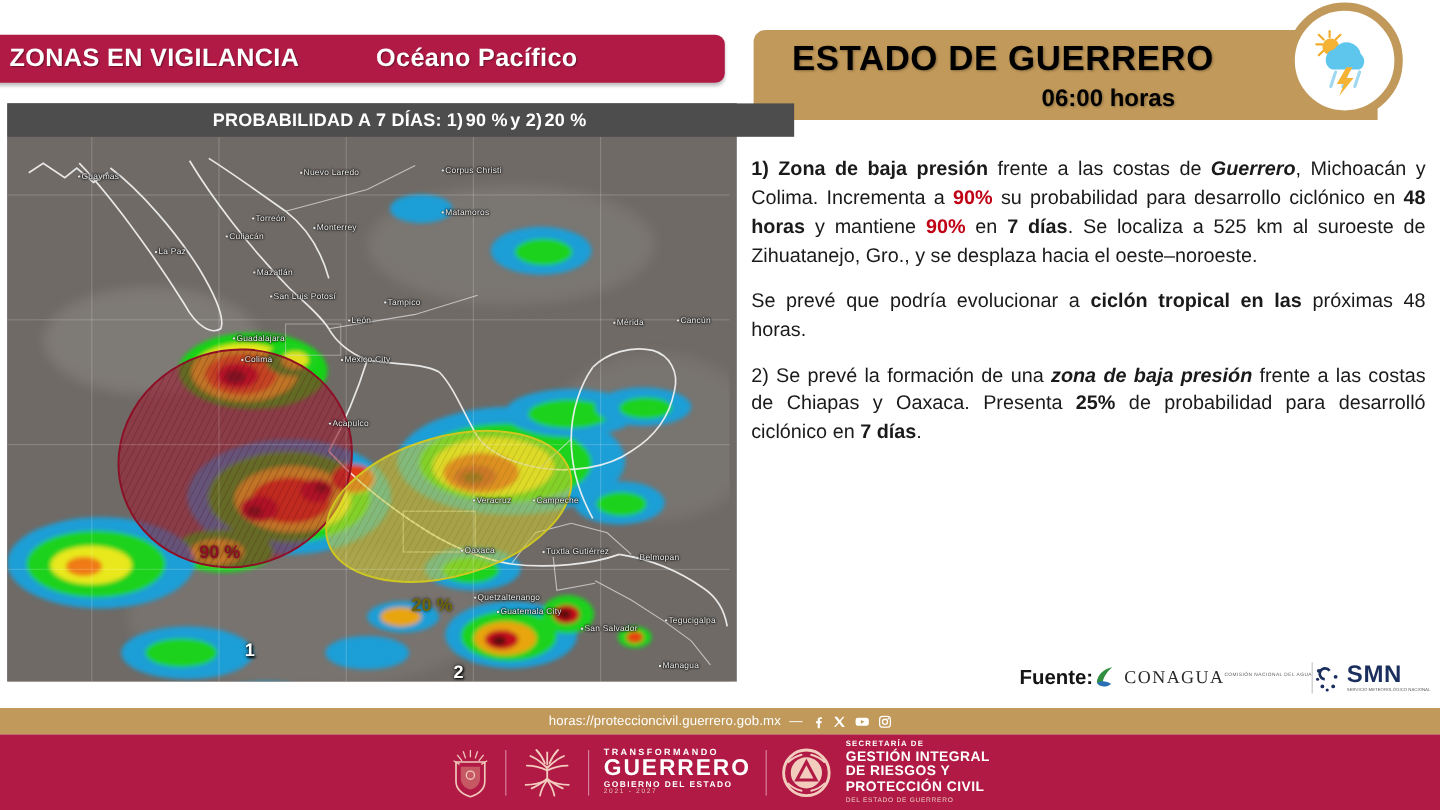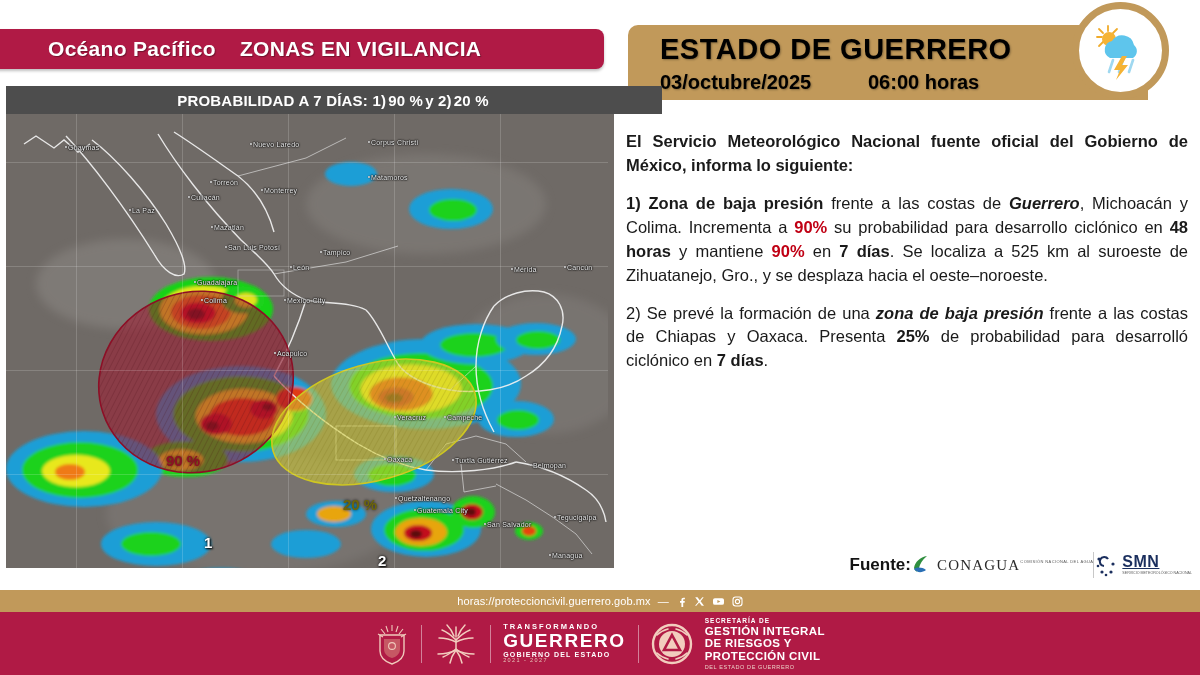--- a/index.html
+++ b/index.html
@@ -106,21 +106,21 @@
     position:absolute;right:8px;top:548px;height:34px;
     display:flex;align-items:center;gap:0;
   }
   #source-label{font-size:17px;font-weight:bold;color:#141414;}
   .logo-conagua,.logo-smn{display:flex;align-items:center;gap:4px;}
   .logo-conagua .wt{display:flex;flex-direction:row;line-height:1;}
   .lg-main{font-size:15px;letter-spacing:1.2px;color:#2b2b2b;font-family:"Liberation Serif",serif;}
   .lg-sub{font-size:4px;letter-spacing:.4px;color:#5a5a5a;margin-top:2px;}
   .src-div{width:1px;height:26px;background:#c8c8c8;}
   .smn-txt{display:flex;flex-direction:column;line-height:1;}
-  .smn-main{font-size:16px;font-weight:bold;color:#1b2f5e;letter-spacing:.5px;text-decoration:underline;}
+  .smn-main{font-size:20px;font-weight:bold;color:#1b2f5e;letter-spacing:.5px;}
   .smn-sub{font-size:3.6px;color:#5a5a5a;margin-top:2px;}
 
   
   #gold-strip{
     position:absolute;left:0;top:590px;width:1200px;height:22px;
     background:#c1995a;display:flex;align-items:center;justify-content:center;gap:7px;
   }
   #site-url{color:#fff;font-size:11px;letter-spacing:.1px;}
   #url-dash{color:#fff;font-size:11px;}
   .soc{display:inline-flex;align-items:center;justify-content:center;}
@@ -139,22 +139,22 @@
   .p1{font-size:6.5px;letter-spacing:1px;font-weight:bold;}
   .p2{font-size:11.5px;font-weight:bold;letter-spacing:.4px;}
   .p3{font-size:5.5px;letter-spacing:.6px;color:#eccfc6;margin-top:1px;}
 </style>
 </head>
 <body>
 
 <div id="left-panel">
 
   <div id="watch-banner">
+    <span class="bt" id="watch-title">ZONAS EN VIGILANCIA</span>
     <span class="bt" id="ocean-title">Océano Pacífico</span>
-    <span class="bt" id="watch-title">ZONAS EN VIGILANCIA</span>
   </div>
 
   <div id="map">
     <div id="map-header">
       <span class="mh">PROBABILIDAD A 7 DÍAS: 1)</span>
       <span class="mh mh-p90">90 %</span>
       <span class="mh">y 2)</span>
       <span class="mh mh-p20">20 %</span>
     </div>
 
@@ -363,21 +363,20 @@
       <span class="zone-num" id="num-1">1</span>
       <span class="zone-num" id="num-2">2</span>
     </div>
   </div>
 </div>
 
 <div id="right-panel">
 
   <div id="gold-header">
     <span class="gt" id="hdr-state">ESTADO DE GUERRERO</span>
-    <span class="gt" id="hdr-date">03/octubre/2025</span>
     <span class="gt" id="hdr-hour">06:00 horas</span>
   </div>
 
   <div id="hdr-badge">
     <svg width="62" height="62" viewBox="0 0 62 62">
       <g stroke="#f0ab2a" stroke-width="1.8" stroke-linecap="round">
         <line x1="18" y1="6" x2="18" y2="11"></line>
         <line x1="7" y1="17" x2="12" y2="17"></line>
         <line x1="9" y1="9" x2="13" y2="13"></line>
         <line x1="27" y1="9" x2="23" y2="13"></line>
@@ -389,25 +388,25 @@
         <line x1="23" y1="40" x2="19" y2="52"></line>
         <line x1="33" y1="40" x2="29" y2="52"></line>
         <line x1="43" y1="40" x2="39" y2="52"></line>
       </g>
       <polygon points="32,36 24,50 30,50 26,60 38,45 32,45 37,36" fill="#f5b335"></polygon>
     </svg>
   </div>
 
   <div id="body-text">
     <p>
-      <b>El Servicio Meteorológico Nacional fuente oficial del Gobierno de México, informa lo siguiente:</b>
+      <b>1)</b>
+      <b>Zona de baja presión</b><span> frente a las costas de </span><i>Guerrero</i><span>, Michoacán y Colima. Incrementa a </span><span class="pct">90%</span><span> su probabilidad para desarrollo ciclónico en </span><b>48 horas</b><span> y mantiene </span><span class="pct">90%</span><span> en </span><b>7 días</b><span>. Se localiza a 525 km al suroeste de Zihuatanejo, Gro., y se desplaza hacia el oeste–noroeste.</span>
     </p>
     <p>
-      <b>1)</b>
-      <b>Zona de baja presión</b><span> frente a las costas de </span><i>Guerrero</i><span>, Michoacán y Colima. Incrementa a </span><span class="pct">90%</span><span> su probabilidad para desarrollo ciclónico en </span><b>48 horas</b><span> y mantiene </span><span class="pct">90%</span><span> en </span><b>7 días</b><span>. Se localiza a 525 km al suroeste de Zihuatanejo, Gro., y se desplaza hacia el oeste–noroeste.</span>
+      <span>Se prevé que podría evolucionar a </span><b>ciclón tropical en las</b><span> próximas 48 horas.</span>
     </p>
     <p>
       <span>2)</span><span> Se prevé la formación de una </span><i>zona de baja presión</i><span> frente a las costas de Chiapas  y Oaxaca. Presenta </span><b>25%</b><span> de probabilidad para desarrolló ciclónico en </span><b>7 días</b><span>.</span>
     </p>
   </div>
 
 
   <div id="source-row">
     <span id="source-label">Fuente:</span>
     <span class="logo-conagua">

